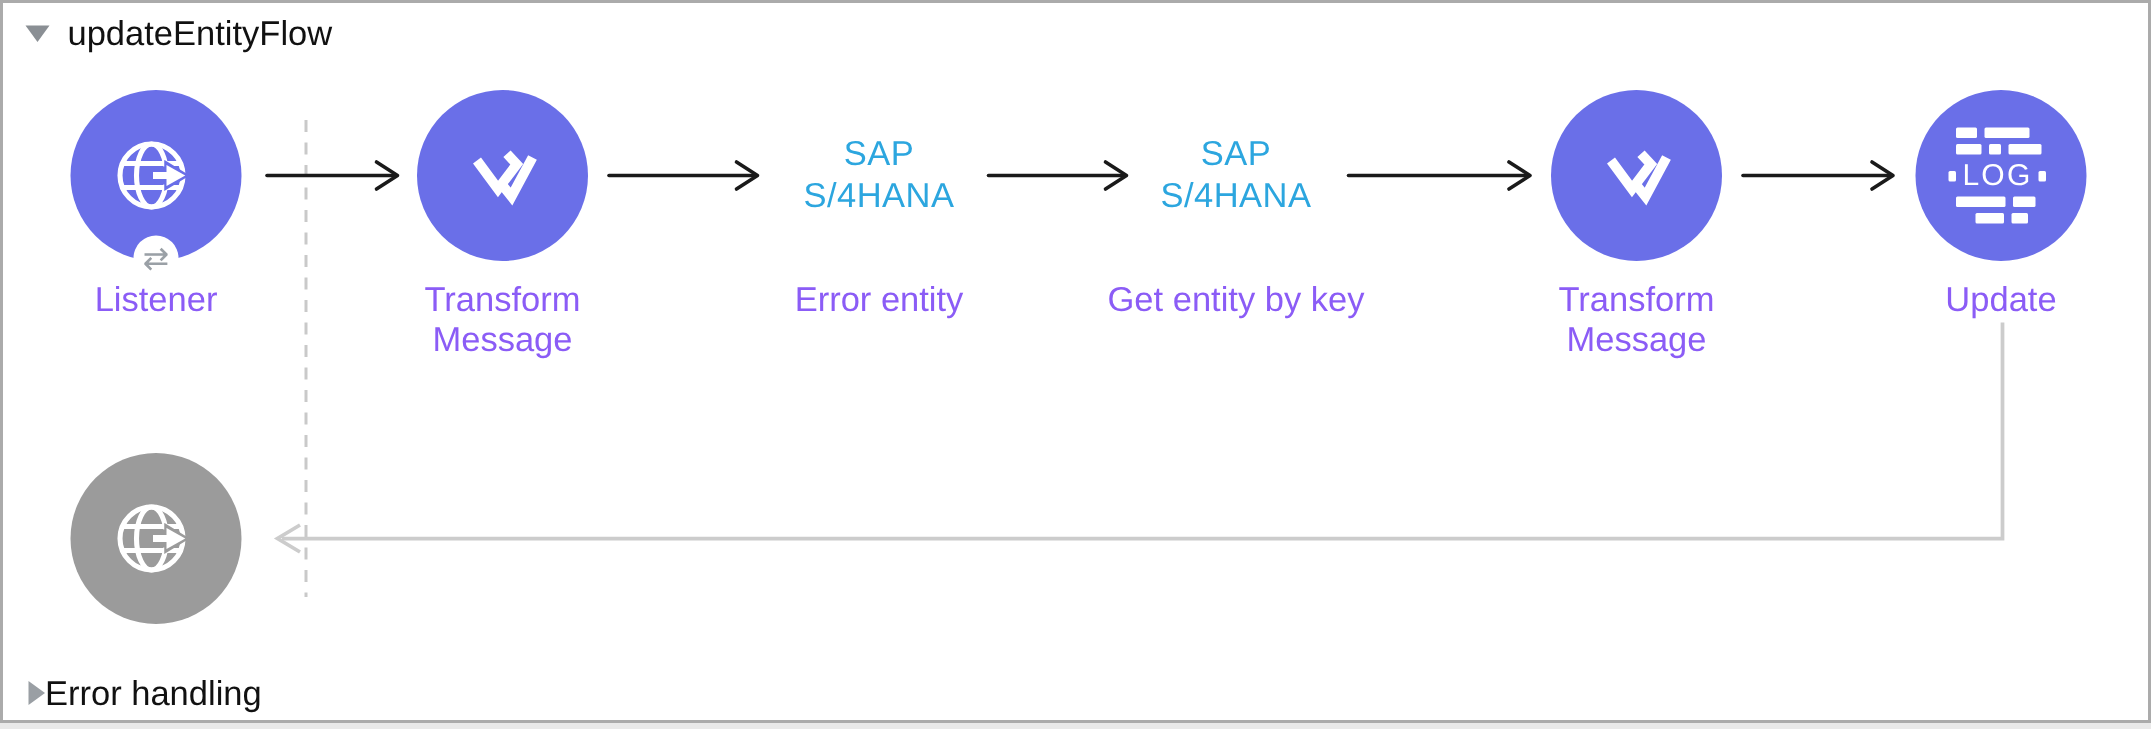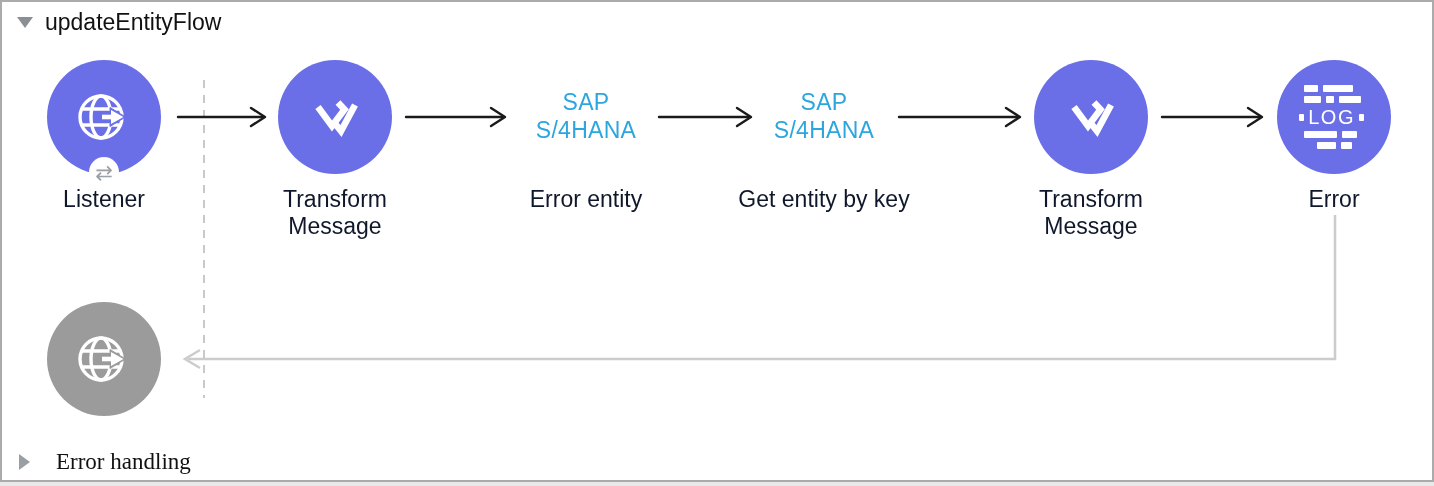--- a/index.html
+++ b/index.html
@@ -37,21 +37,21 @@
   .circle.gray{background:#9b9b9b;--cbg:#9b9b9b;}
   .halo{stroke:var(--cbg);fill:var(--cbg);}
   .badge{
     position:absolute;left:50%;top:97px;transform:translateX(-50%);
     width:30px;height:30px;border-radius:50%;background:#ffffff;
     display:flex;align-items:center;justify-content:center;
     font-size:21px;color:#9aa0a6;line-height:1;
   }
   .node-label{
     position:absolute;top:126px;left:50%;transform:translateX(-50%);
-    font-size:23px;line-height:27px;color:#0f172a;
+    font-size:23px;line-height:27px;color:#8b5cf6;
     text-align:center;white-space:nowrap;
   }
   .node-label.wrap{white-space:normal;width:145px;}
   
   .sap-text{
     position:absolute;top:28px;left:50%;transform:translateX(-50%);
     width:170px;text-align:center;
     font-size:23px;font-weight:normal;line-height:28px;
     color:#2ca6df;cursor:pointer;letter-spacing:.3px;
   }
@@ -59,21 +59,21 @@
   .logicon{width:60px;display:flex;flex-direction:column;gap:4px;align-items:stretch;}
   .lrow{display:flex;gap:5px;align-items:center;justify-content:flex-start;}
   .lbar{height:7px;background:#fff;border-radius:1px;flex:0 0 auto;}
   .logword{
     color:#fff;font-size:20px;line-height:20px;letter-spacing:1.5px;
     font-family:"Liberation Sans",sans-serif;
   }
   
   .error-handling{
     position:absolute;left:17px;top:447px;
-    display:flex;align-items:center;gap:26px;cursor:pointer;font-family:Liberation Serif, serif;
+    display:flex;align-items:center;gap:0;cursor:pointer;
   }
   .tri-right{
     width:0;height:0;
     border-top:8px solid transparent;border-bottom:8px solid transparent;
     border-left:11px solid #9a9fa4;
   }
   .eh-label{font-size:23px;color:#111;line-height:26px;}
 </style>
 </head>
 <body>
@@ -189,21 +189,21 @@
         <div class="lrow">
             <span class="lbar" style="width:33px"></span>
             <span class="lbar" style="width:15px"></span>
           </div>
         <div class="lrow" style="justify-content:center">
             <span class="lbar" style="width:19px"></span>
             <span class="lbar" style="width:11px"></span>
           </div>
       </div>
     </div>
-    <div class="node-label">Error</div>
+    <div class="node-label">Update</div>
   </div>
 
   <div class="node" style="left:45px;top:300px">
     <div class="circle gray">
       <svg width="64" height="64" viewBox="0 0 64 64">
         <g stroke="#ffffff" stroke-width="3.4" fill="none">
           <circle cx="29" cy="32" r="21"></circle>
           <ellipse cx="29" cy="32" rx="10" ry="21"></ellipse>
           <path d="M10.5 24 H47.5"></path>
           <path d="M10.5 40 H47.5"></path>

